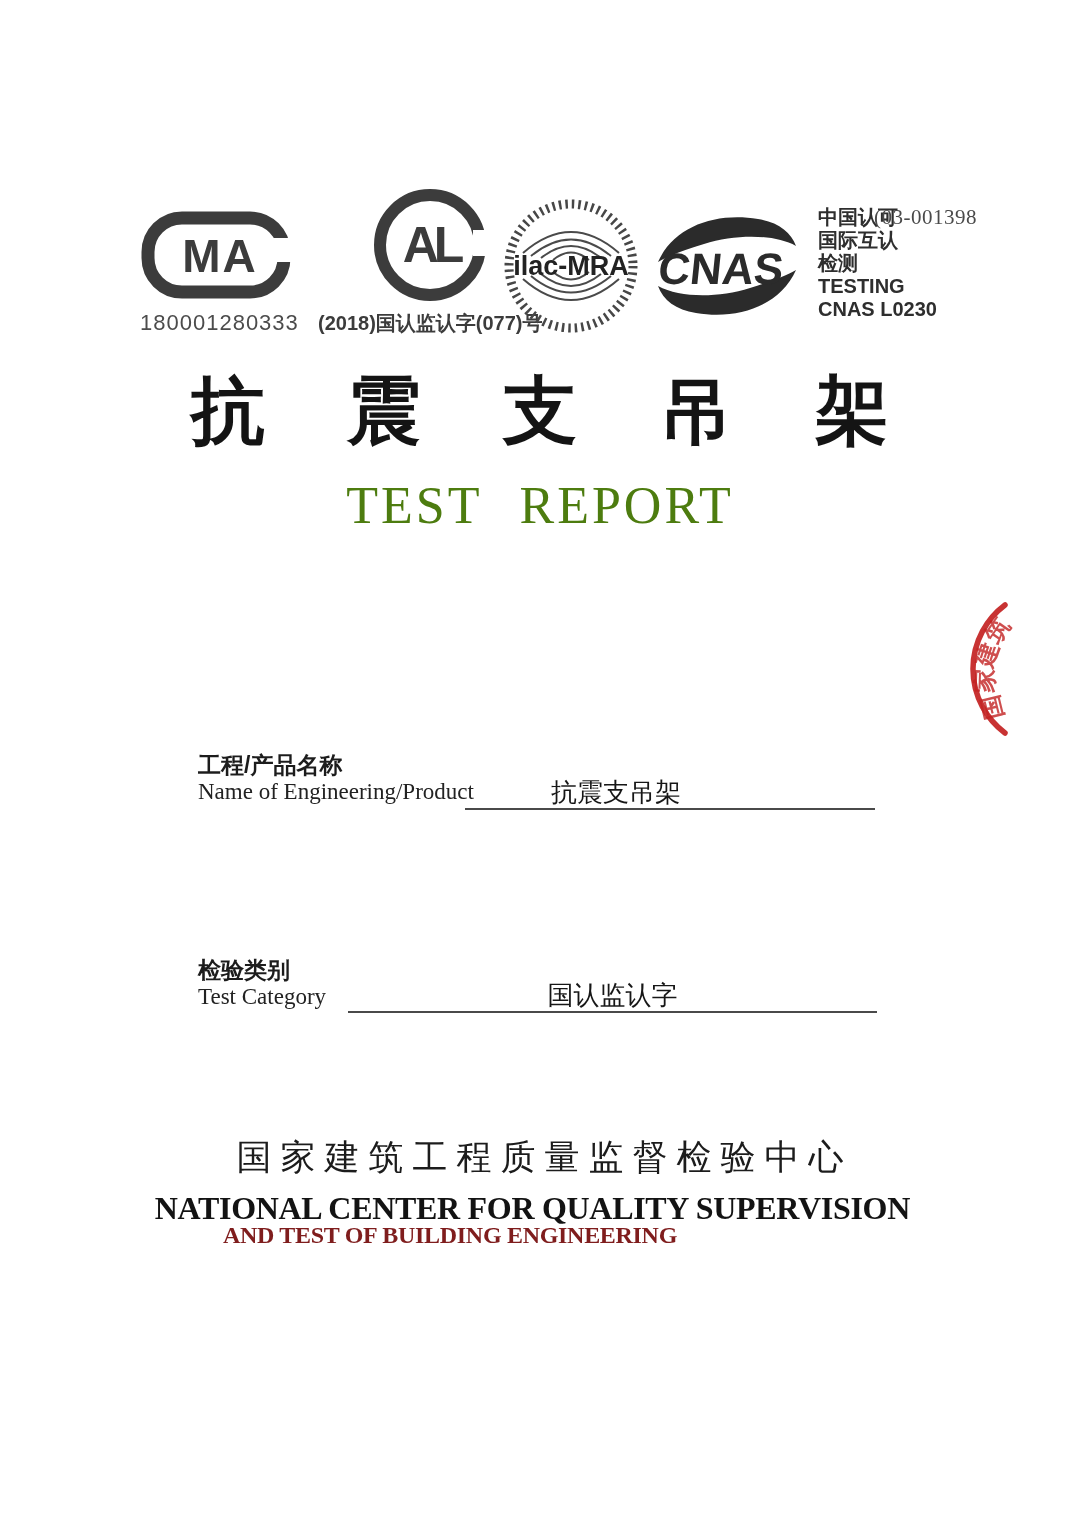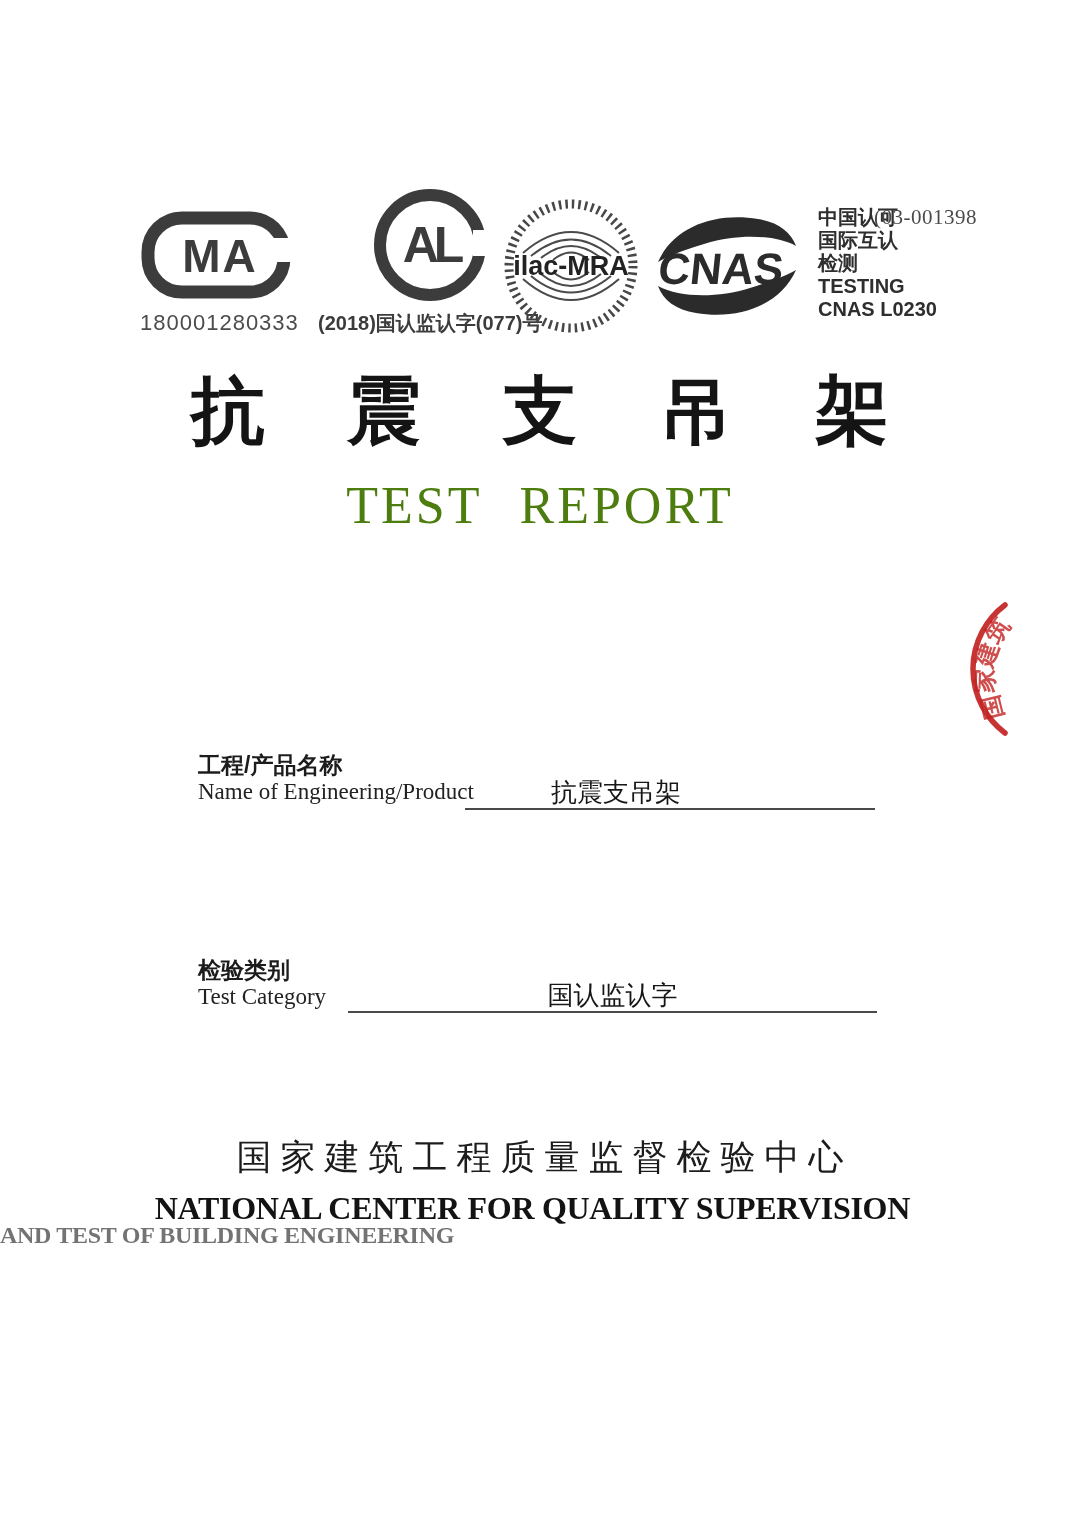--- a/index.html
+++ b/index.html
@@ -79,21 +79,21 @@
     text-align:center;font-size:35px;color:#1c1c1c;
     letter-spacing:9px;text-indent:9px;white-space:nowrap;
   }
   .footer-en1{
     position:absolute;top:1190px;left:0;width:910px;
     text-align:right;font-weight:700;font-size:32px;color:#131313;
     letter-spacing:-0.3px;white-space:nowrap;
   }
   .footer-en2{
     position:absolute;top:1222px;left:0;width:900px;
-    text-align:left;font-weight:700;font-size:24px;color:#737373;
+    text-align:center;font-weight:700;font-size:24px;color:#7f1d1d;
     letter-spacing:-0.3px;white-space:nowrap;
   }
 
   .stamp-wrap{position:absolute;left:940px;top:575px;width:140px;height:200px;}
 </style>
 </head>
 <body>
 
 <div class="page">
 

